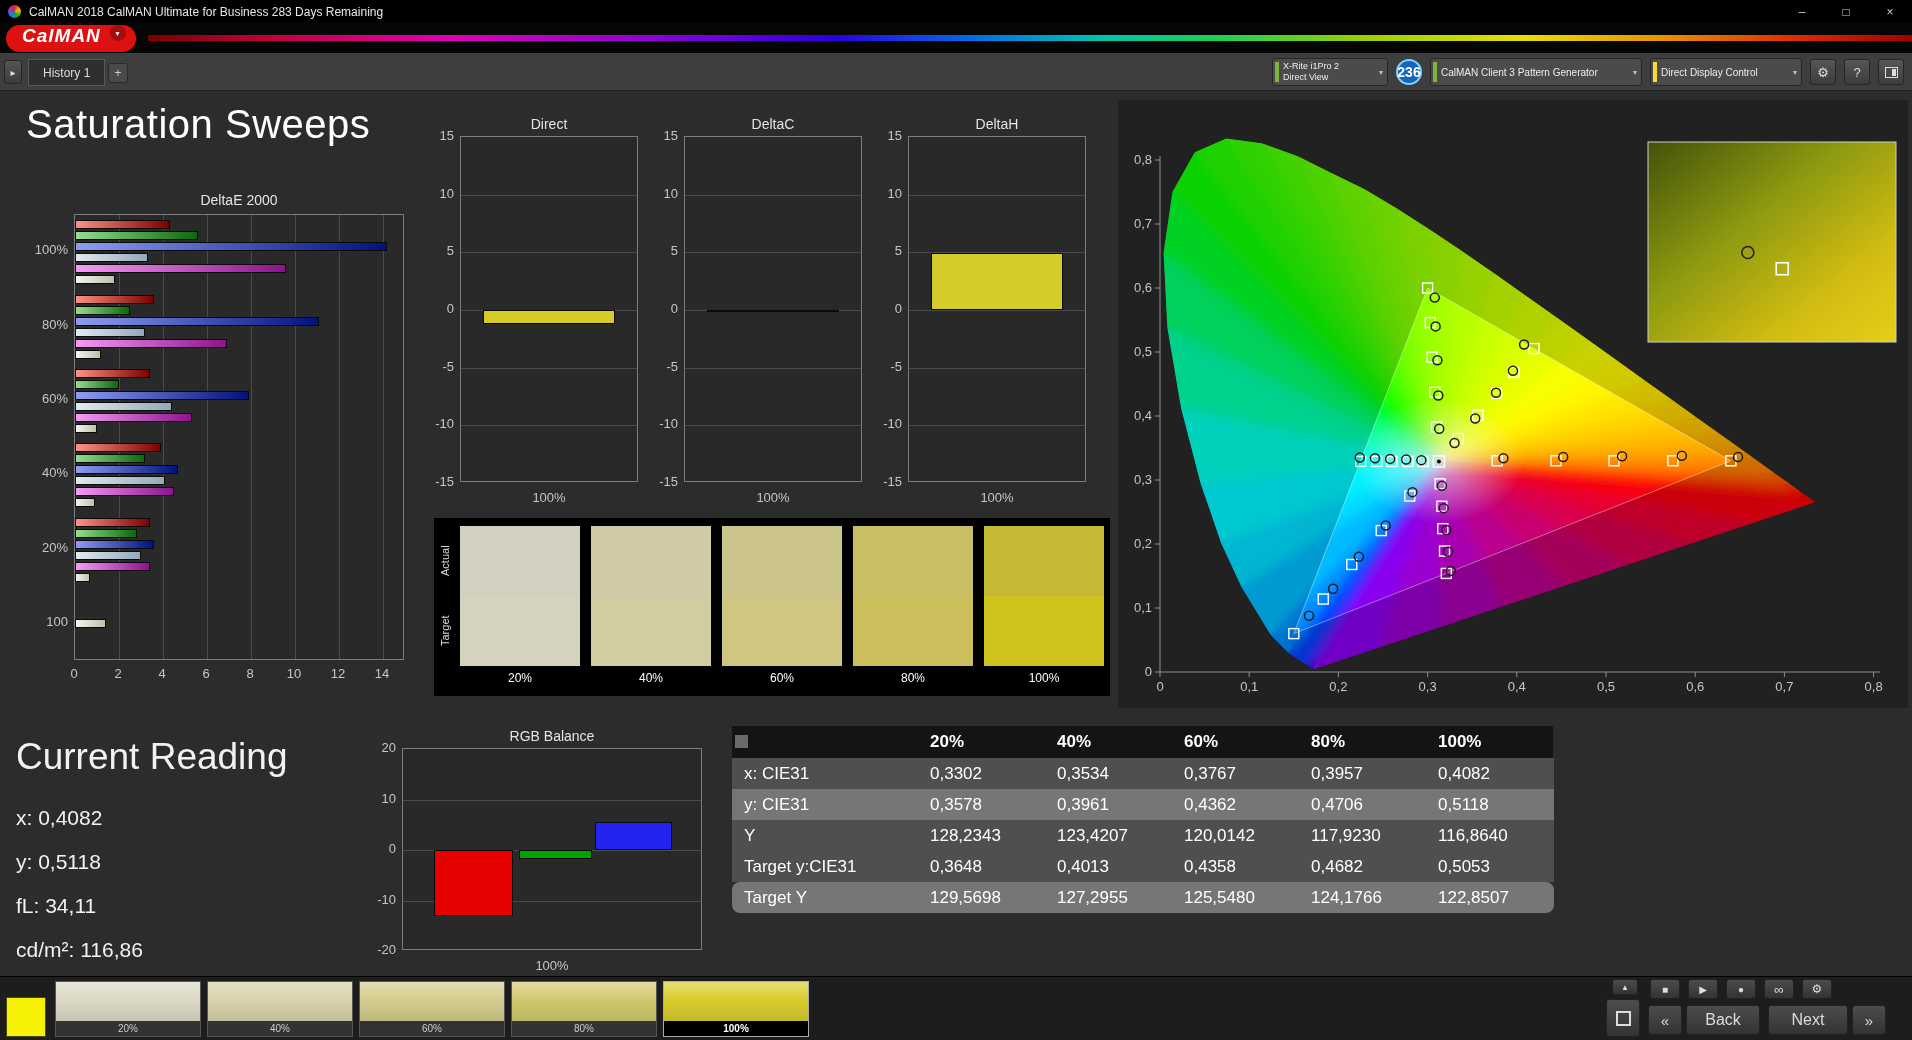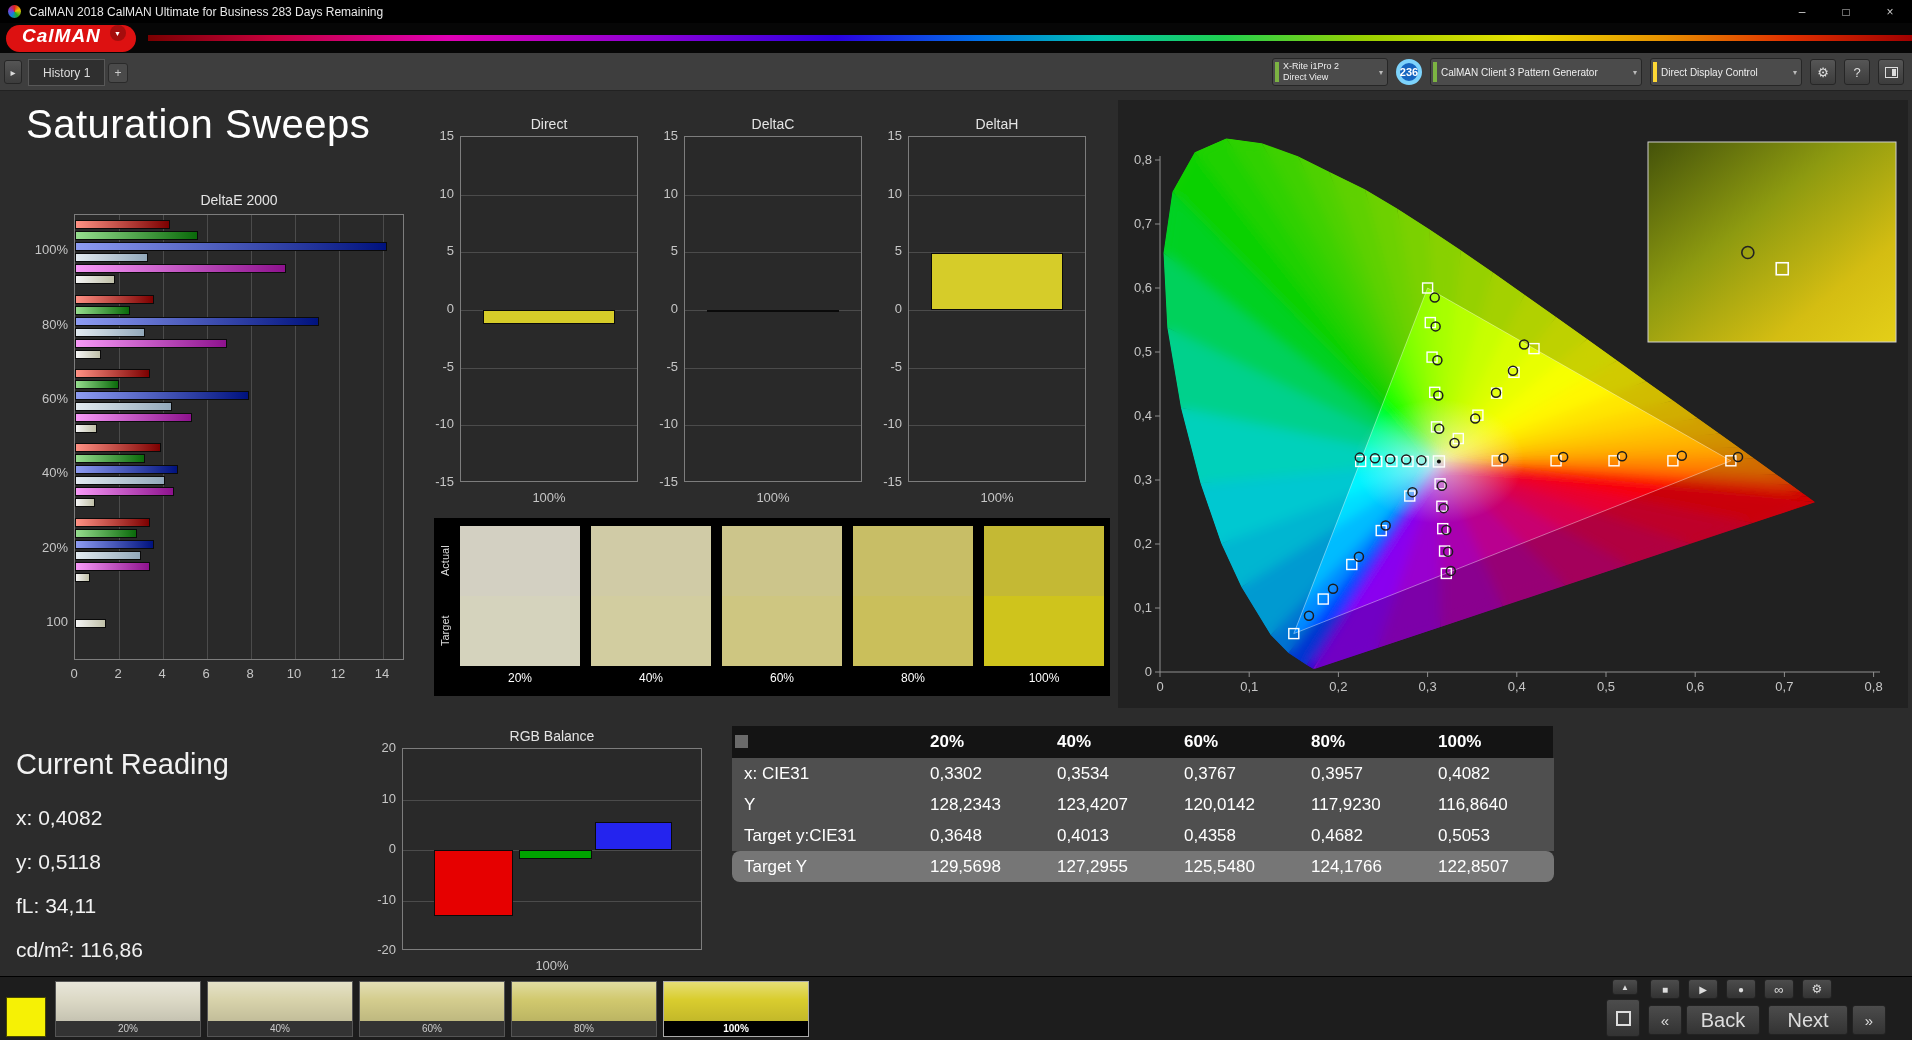--- a/index.html
+++ b/index.html
@@ -27,21 +27,21 @@
   .tab { position:absolute; left:28px; top:6px; height:27px; padding:0 14px; background:#2f2f2f; border:1px solid #585858; color:#ddd; font-size:12px; display:flex; align-items:center; }
   .add-tab { position:absolute; left:108px; top:10px; width:20px; height:20px; background:#4a4a4a; border:1px solid #2a2a2a; border-radius:3px; color:#ccc; display:flex; align-items:center; justify-content:center; font-size:12px; }
   .right-controls { position:absolute; right:8px; top:5px; height:28px; display:flex; gap:8px; align-items:center; }
   .drop { position:relative; height:28px; background:#4b4b4b; border:1px solid #262626; border-radius:3px; display:flex; align-items:center; padding:0 16px 0 10px; color:#eee; }
   .drop .accent { position:absolute; left:2px; top:3px; bottom:3px; width:4px; }
   .accent-green { background:#7cb342; }
   .accent-yellow { background:#fdd835; }
   .drop .chev { position:absolute; right:4px; top:50%; transform:translateY(-50%); font-size:8px; color:#bbb; }
   .drop-two { display:flex; flex-direction:column; line-height:11px; font-size:9px; }
   .drop-one { font-size:10px; }
-  .badge { width:26px; height:26px; border-radius:50%; background:#1565c0; border:4px solid #7dd3fc; color:#fff; font-size:11px; font-weight:bold; display:flex; align-items:center; justify-content:center; }
+  .badge { width:26px; height:26px; border-radius:50%; background:#1565c0; border:2px solid #7dd3fc; color:#fff; font-size:14px; font-weight:bold; display:flex; align-items:center; justify-content:center; }
   .iconbtn { width:26px; height:26px; background:linear-gradient(#565656,#3c3c3c); border:1px solid #262626; border-radius:3px; color:#ddd; display:flex; align-items:center; justify-content:center; font-size:13px; }
   .layout-ico { width:13px; height:11px; border:1px solid #ddd; position:relative; }
   .layout-ico:after { content:''; position:absolute; right:1px; top:1px; width:4px; height:7px; background:#ddd; }
 
   
   .panel { position:absolute; }
   .page-title { position:absolute; left:26px; top:102px; font-size:40px; color:#fff; letter-spacing:0.5px; }
   .panel-title { position:absolute; text-align:center; font-size:14px; color:#e4e4e4; }
   .plot { position:absolute; border:1px solid #7d7d7d; background:#292929; }
   .tick-label { position:absolute; font-size:13px; color:#c6c6c6; }
@@ -54,42 +54,42 @@
   #dc-panel { left:648px; top:116px; width:226px; height:402px; }
   #dh-panel { left:872px; top:116px; width:226px; height:402px; }
   .sc-plot { left:36px; top:20px; width:178px; height:346px; }
 
   #strip-panel { left:434px; top:518px; width:676px; height:178px; background:#000; }
   .rot { position:absolute; left:2px; width:18px; display:flex; align-items:center; justify-content:center; writing-mode:vertical-rl; transform:rotate(180deg); font-size:11px; color:#ddd; }
 
   #cie-panel { left:1118px; top:100px; width:790px; height:608px; background:#212121; }
 
   #reading { left:16px; top:736px; width:320px; height:230px; color:#f2f2f2; }
-  .reading-title { position:absolute; left:0; top:12px; font-size:29px; }
+  .reading-title { position:absolute; left:0; top:0; font-size:37px; }
   .reading-line { position:absolute; left:0; font-size:21px; }
 
   #rgb-panel { left:356px; top:726px; width:356px; height:248px; }
 
   #table-panel { left:732px; top:726px; width:822px; height:220px; }
   .trow { display:flex; }
   .tcell { height:31px; line-height:31px; font-size:17px; color:#fff; padding-left:12px; overflow:hidden; white-space:nowrap; }
   .thead .tcell { height:32px; line-height:32px; background:#141414; font-weight:bold; position:relative; }
   .thandle { position:absolute; left:3px; top:9px; width:13px; height:13px; background:#6a6a6a; }
 
   
   #bottombar { position:absolute; left:0; top:976px; width:1912px; height:64px; background:#1d1d1d; border-top:1px solid #000; }
   .yellow-patch { position:absolute; left:6px; top:20px; width:40px; height:40px; background:#f6f105; border:1px solid #4a4a00; }
   .patch { position:absolute; top:4px; width:146px; height:56px; border:1px solid #555; }
   .patch-color { position:absolute; left:0; top:0; right:0; height:39px; }
   .patch-color-overlay { position:absolute; inset:0; background:linear-gradient(to bottom,rgba(255,255,255,.35),rgba(255,255,255,0) 45%,rgba(0,0,0,.10)); }
   .patch-label { position:absolute; left:0; right:0; bottom:0; height:15px; background:#333; color:#ccc; font-size:10px; display:flex; align-items:center; justify-content:center; }
   .patch.selected { border-color:#aaa; }
   .patch.selected .patch-label { background:#000; color:#fff; font-weight:bold; }
   .tbtn { position:absolute; background:linear-gradient(#4c4c4c,#333); border:1px solid #222; border-radius:3px; color:#ddd; display:flex; align-items:center; justify-content:center; font-size:12px; }
-  .tbtn.text { font-size:20px; color:#ddd; }
+  .tbtn.text { font-size:16px; color:#ddd; }
   .sq-ico { width:15px; height:15px; border:2px solid #ddd; }
 </style>
 </head>
 <body>
 
 <div id="app">
 
   <div id="titlebar">
     <span class="app-icon"></span>
     <span class="title-text">CalMAN 2018 CalMAN Ultimate for Business 283 Days Remaining</span>
@@ -542,20 +542,28 @@
         <div class="tcell" style="width: 127px;">100%</div>
       </div>
       <div class="trow" style="background: rgb(79, 79, 79);">
         <div class="tcell" style="width: 186px;">x: CIE31</div>
         <div class="tcell" style="width: 127px;">0,3302</div>
         <div class="tcell" style="width: 127px;">0,3534</div>
         <div class="tcell" style="width: 127px;">0,3767</div>
         <div class="tcell" style="width: 127px;">0,3957</div>
         <div class="tcell" style="width: 127px;">0,4082</div>
       </div>
+      <div class="trow" style="background: rgb(118, 118, 118);">
+        <div class="tcell" style="width: 186px;">y: CIE31</div>
+        <div class="tcell" style="width: 127px;">0,3578</div>
+        <div class="tcell" style="width: 127px;">0,3961</div>
+        <div class="tcell" style="width: 127px;">0,4362</div>
+        <div class="tcell" style="width: 127px;">0,4706</div>
+        <div class="tcell" style="width: 127px;">0,5118</div>
+      </div>
       <div class="trow" style="background: rgb(79, 79, 79);">
         <div class="tcell" style="width: 186px;">Y</div>
         <div class="tcell" style="width: 127px;">128,2343</div>
         <div class="tcell" style="width: 127px;">123,4207</div>
         <div class="tcell" style="width: 127px;">120,0142</div>
         <div class="tcell" style="width: 127px;">117,9230</div>
         <div class="tcell" style="width: 127px;">116,8640</div>
       </div>
       <div class="trow" style="background: rgb(79, 79, 79);">
         <div class="tcell" style="width: 186px;">Target y:CIE31</div>

